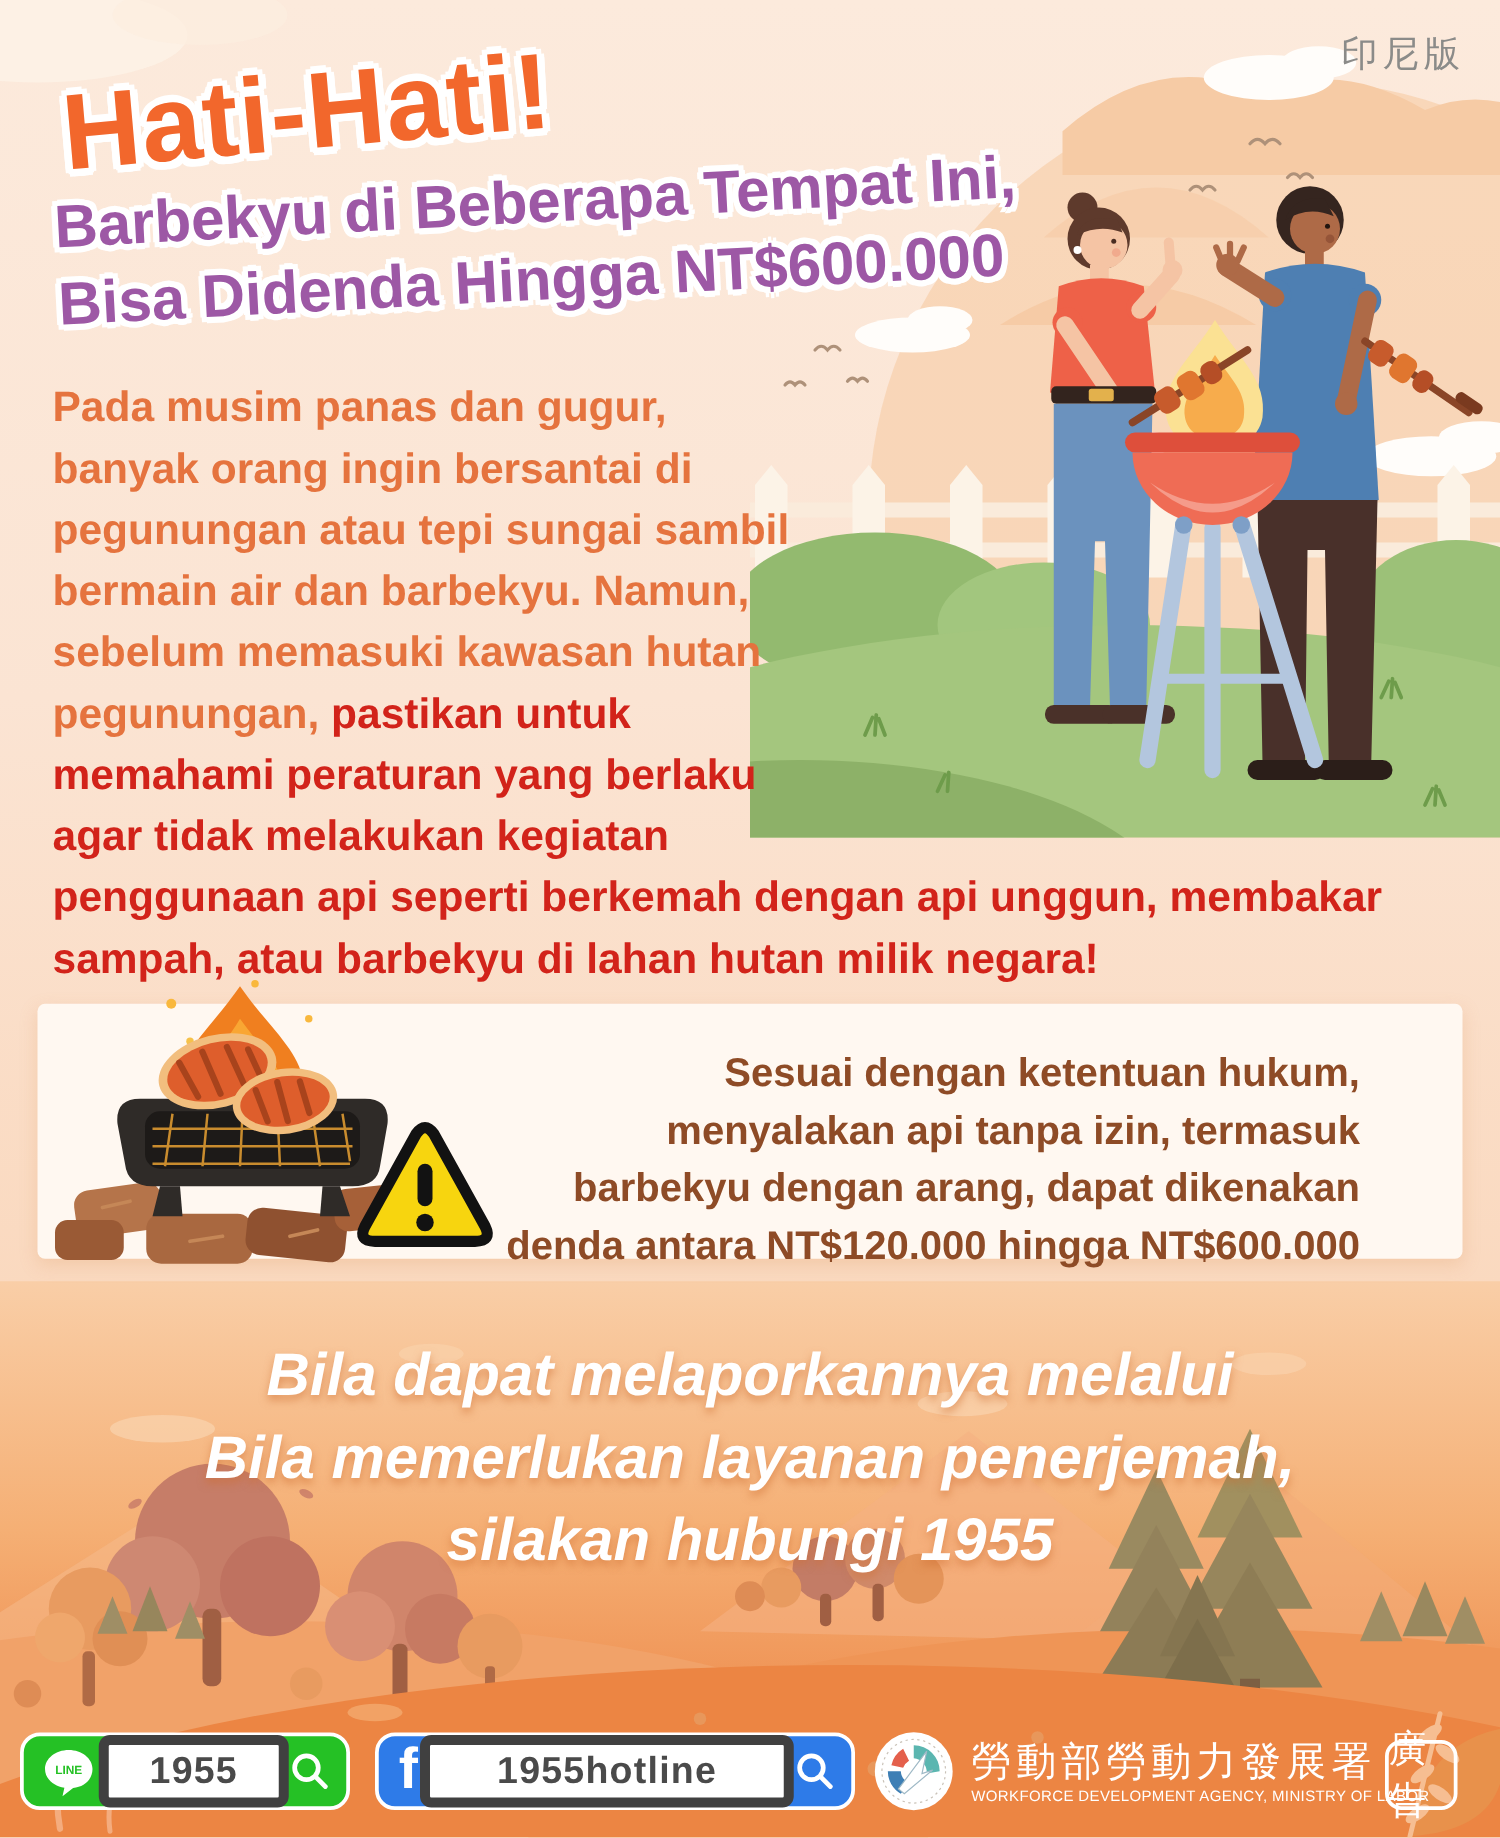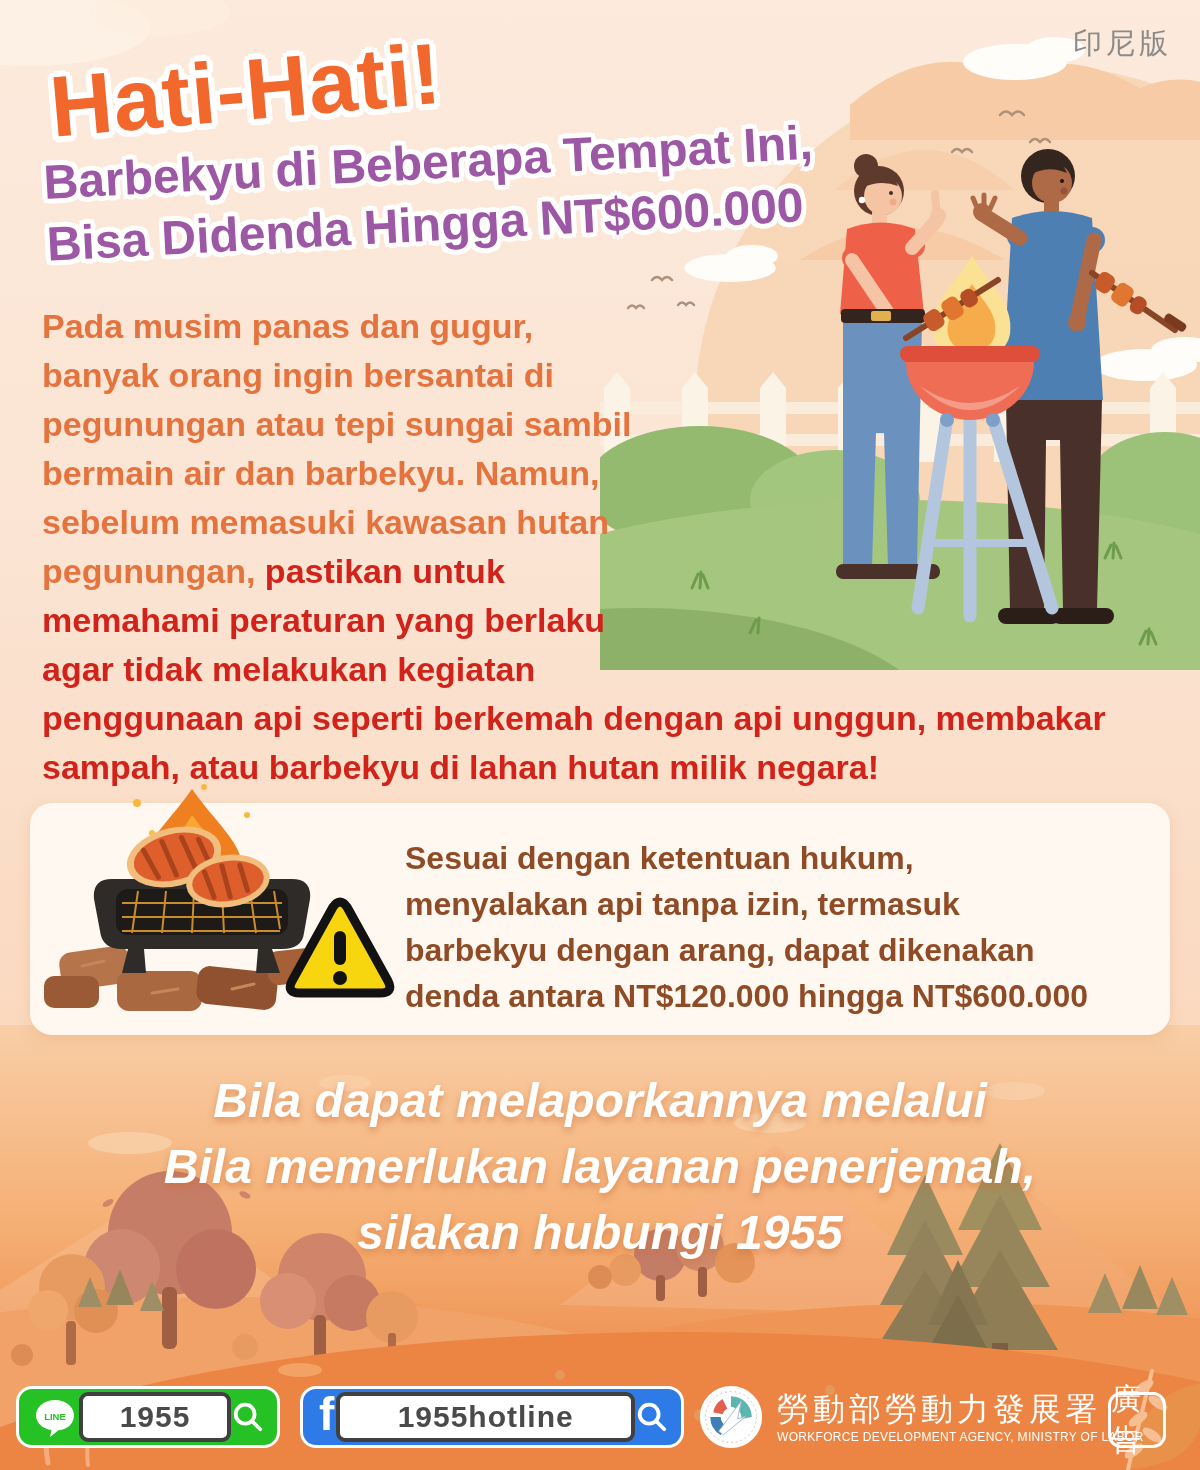--- a/index.html
+++ b/index.html
@@ -25,40 +25,40 @@
     line-height:62px;transform:rotate(-3deg);transform-origin:0 0;white-space:nowrap;z-index:5;
     text-shadow:-5px 0 0 #fff,5px 0 0 #fff,0 -5px 0 #fff,0 5px 0 #fff,
       -4px -4px 0 #fff,4px -4px 0 #fff,-4px 4px 0 #fff,4px 4px 0 #fff;
   }
 
   
   .intro{position:absolute;left:42px;top:302px;font-size:34px;font-weight:bold;line-height:49px;white-space:nowrap;z-index:4;}
   .seg.orange{color:#E5733E;} .seg.red{color:#D2231A;}
 
   
-  .warning-box{position:absolute;left:30px;top:803px;width:1140px;height:232px;background:#FFF8F1;
-    border-radius:22px;z-index:4;box-shadow:0 5px 14px rgba(225,150,95,.25);}
+  .warning-box{position:absolute;left:30px;top:803px;width:1140px;height:204px;background:#FFF8F1;
+    border-radius:6px;z-index:4;box-shadow:0 5px 14px rgba(225,150,95,.25);text-align:right;}
   .warning-art{position:absolute;left:12px;top:-22px;width:352px;height:262px;overflow:visible;}
   .warning-text{position:absolute;left:375px;top:32px;font-size:32px;font-weight:bold;color:#8E4B26;
     line-height:46px;white-space:nowrap;}
 
   
   .bottom-scene{position:absolute;left:0;top:1025px;width:1200px;height:445px;
     background:linear-gradient(180deg,#F9CEA7 0%,#F5AF74 45%,#EF9254 75%,#EC8543 100%);z-index:1;}
   .report{position:absolute;left:0;top:1068px;width:1200px;text-align:center;z-index:3;
     font-size:48px;font-weight:bold;font-style:italic;color:#FFFFFF;line-height:66px;white-space:nowrap;
     text-shadow:0 4px 7px rgba(205,110,50,.55);}
 
   
   .footer{position:absolute;left:0;top:1382px;width:1200px;height:72px;z-index:6;}
   .pill{position:absolute;top:4px;height:62px;border:3px solid #fff;border-radius:16px;
     box-sizing:border-box;display:flex;align-items:center;padding:0 12px;}
   .pill.line{left:16px;width:264px;background:#25C125;}
   .pill.fb{left:300px;width:384px;background:#2E7BE8;}
-  .search-value{flex:1;height:42px;background:#fff;border-radius:9px;border:4px solid #404040;
+  .search-value{flex:1;height:42px;background:#fff;border-radius:9px;border:8px solid #404040;
     display:flex;align-items:center;justify-content:center;
     font-size:30px;font-weight:bold;color:#4A4A4A;letter-spacing:1px;}
   .fb-f{font-size:46px;font-weight:bold;color:#fff;line-height:1;margin:0 2px 6px 4px;}
   .agency{position:absolute;left:698px;top:2px;display:flex;align-items:center;gap:13px;}
   .agency-names{display:flex;flex-direction:column;}
   .agency-zh{font-size:32px;color:#fff;letter-spacing:4px;line-height:36px;white-space:nowrap;}
   .agency-en{font-size:12px;color:#fff;letter-spacing:0.3px;margin-top:3px;white-space:nowrap;}
   .ad-badge{position:absolute;left:1108px;top:10px;width:52px;height:50px;border:3px solid #fff;
     border-radius:13px;display:flex;align-items:center;justify-content:center;
     color:#fff;font-size:30px;letter-spacing:2px;}

